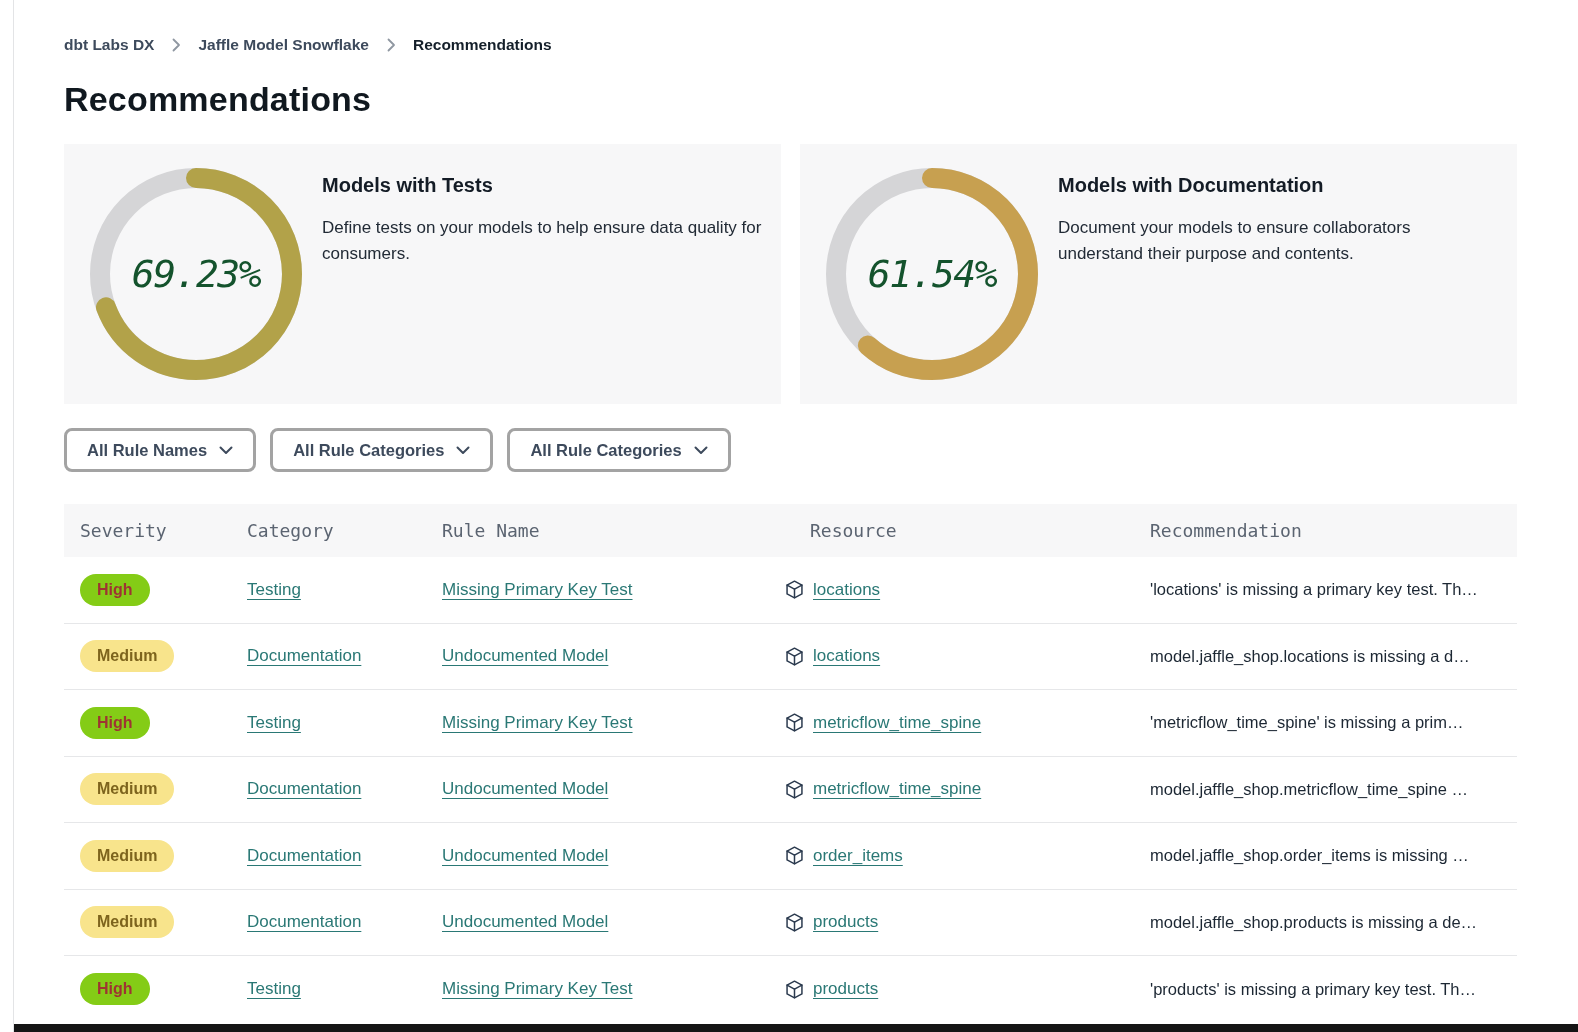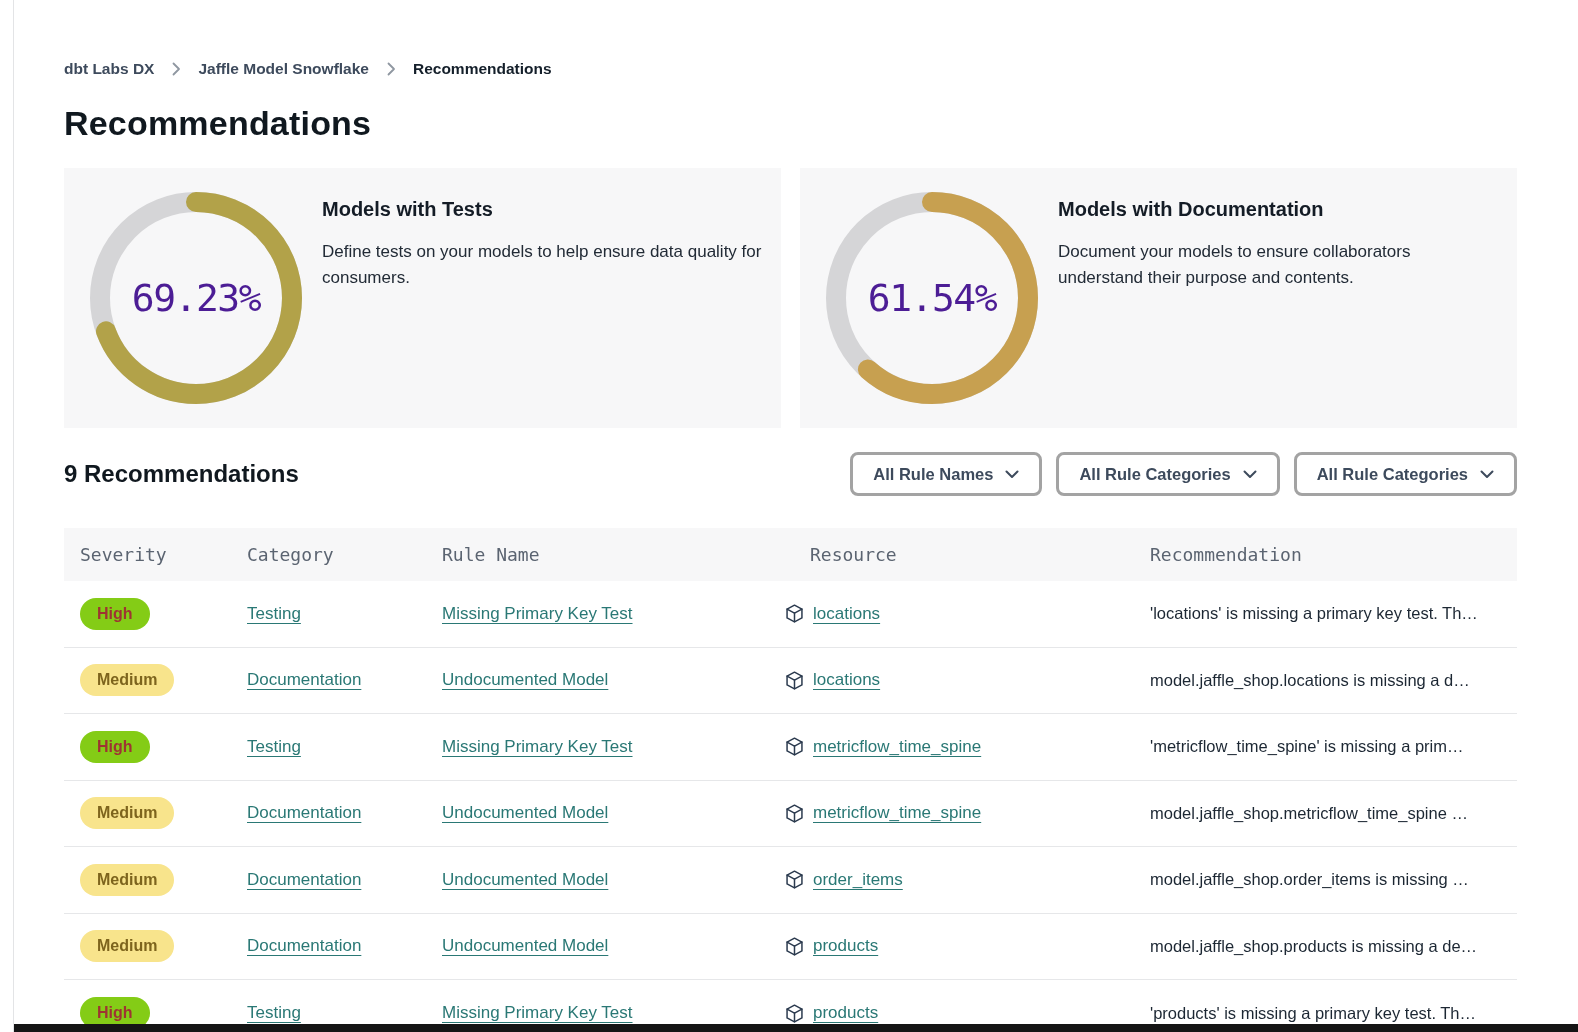--- a/index.html
+++ b/index.html
@@ -6,35 +6,35 @@
   html,body { width:1578px; height:1032px; background:#ffffff; overflow:hidden;
     font-family:"Liberation Sans","DejaVu Sans",sans-serif; color:#1b2630; }
   .mono { font-family:"DejaVu Sans Mono",monospace; }
 
   .sidebar-divider { position:absolute; left:13px; top:0; width:1px; height:1032px; background:#e3e4e6; }
   .bottom-bar { position:absolute; left:14px; right:0; bottom:0; height:8px; background:#151515; }
 
   .content { position:absolute; left:64px; top:0; width:1453px; }
 
   
-  .breadcrumb { display:flex; align-items:center; gap:17px; margin-top:60px; }
+  .breadcrumb { display:flex; align-items:center; gap:17px; margin-top:36px; }
   .crumb { font-size:15.5px; font-weight:700; color:#3d4a5c; text-decoration:none; cursor:pointer; }
   .crumb.current { color:#141f2a; }
   .crumb-sep svg { display:block; }
 
   .page-title { margin-top:26px; font-size:34px; font-weight:700; color:#10181f; letter-spacing:.2px; }
 
   
   .cards { display:flex; gap:19px; margin-top:25px; }
   .card { width:717px; height:260px; background:#f7f7f8; display:flex; align-items:center; }
   .donut-wrap { position:relative; width:220px; height:220px; margin-left:22px; flex:none; }
   .donut-wrap svg { display:block; }
   .donut-track { stroke:#d5d5d7; }
   .donut-pct { position:absolute; inset:0; display:flex; align-items:center; justify-content:center;
-    font-size:38px; letter-spacing:-1.5px; color:#4c1d95; }
+    font-size:38px; letter-spacing:-1.5px; color:#14532d;font-style:italic; }
   .card-text { margin-left:16px; padding-top:6px; align-self:flex-start; margin-top:24px; }
   .card-title { font-size:20px; font-weight:700; color:#141c26; }
   .card-desc { margin-top:18px; font-size:17px; line-height:1.55; color:#222b36; max-width:452px; }
   .card.second .card-desc { max-width:372px; }
 
   
   .list-head { display:flex; align-items:center; justify-content:space-between; margin-top:24px; }
   .rec-count { font-size:24px; font-weight:700; color:#10181f; }
   .filters { display:flex; gap:14px; }
   .filter-btn { height:44px; background:#fff; border:3px solid #a3a3a3; border-radius:8px;
@@ -113,21 +113,20 @@
       </div>
       <div class="card-text">
         <div class="card-title">Models with Documentation</div>
         <div class="card-desc">Document your models to ensure collaborators understand their purpose and contents.</div>
       </div>
     </div>
 
   </div>
 
   <div class="list-head">
-    <div class="rec-count">9 Recommendations</div>
     <div class="filters">
       <button class="filter-btn">
         <span>All Rule Names</span>
         <span>
           <svg width="14" height="9" viewBox="0 0 14 9" fill="none">
               <path d="M1.5 1.5 L7 7 L12.5 1.5" stroke="#3d4a5c" stroke-width="2" stroke-linecap="round" stroke-linejoin="round"></path>
             </svg>
         </span>
       </button>
       <button class="filter-btn">

